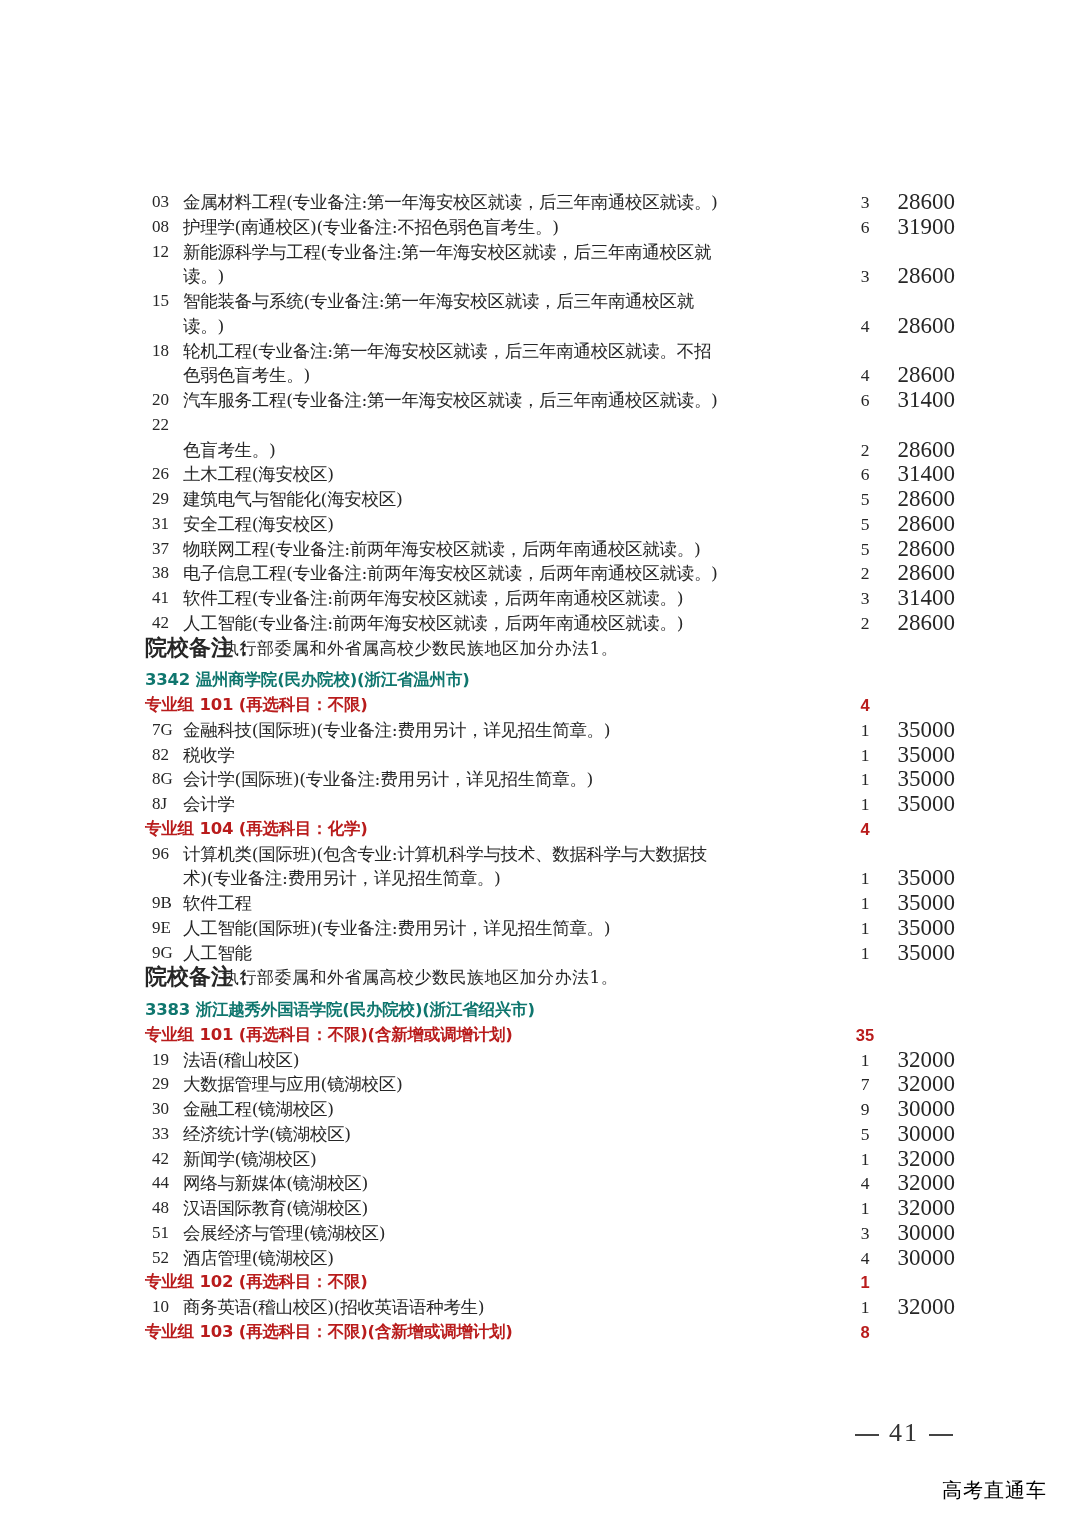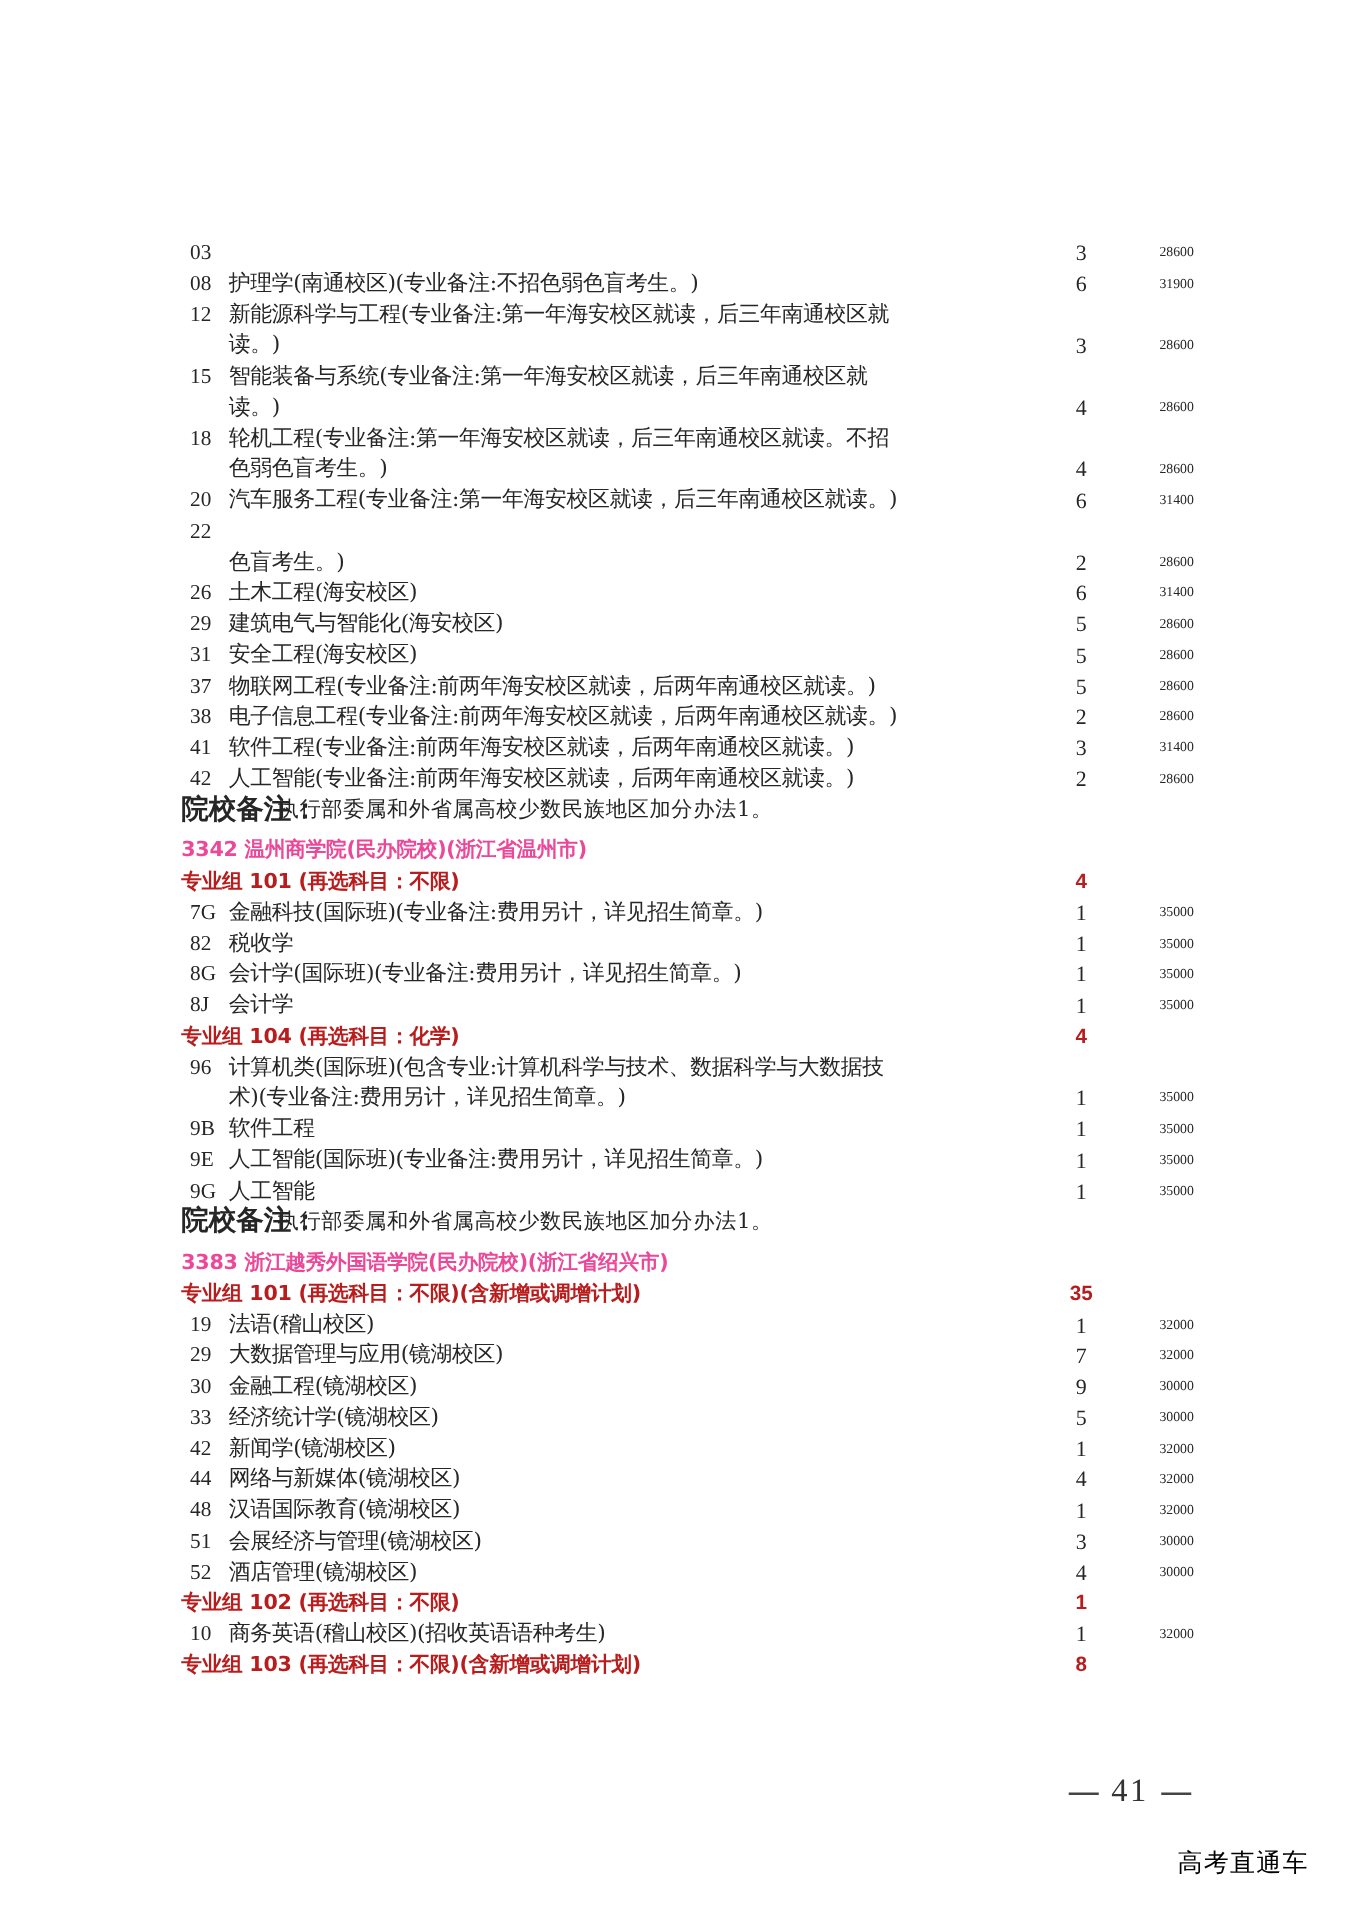--- a/index.html
+++ b/index.html
@@ -6,41 +6,42 @@
   body {
     width: 1080px; height: 1527px; background: #ffffff; position: relative; overflow: hidden;
     font-family: "DejaVu Serif", "Liberation Serif", serif; color: #262626;
   }
   .page { position: absolute; left: 0; top: 190px; width: 1080px; }
   .row { position: relative; height: 24.75px; line-height: 24.75px; font-size: 17.5px; white-space: nowrap; }
   .row .code { position: absolute; left: 152px; width: 28px; text-align: left; font-family: "Liberation Serif", serif; font-size: 17px; }
   .row .name { position: absolute; left: 183px; letter-spacing: -0.3px; }
   .row .cont { position: absolute; left: 183px; letter-spacing: -0.3px; }
   .row .cnt { position: absolute; left: 850px; width: 30px; text-align: center; font-family: "Liberation Serif", serif; font-size: 17.5px; }
-  .row .fee { position: absolute; left: 895px; width: 60px; text-align: right; font-family: "Liberation Serif", serif; font-size: 11px; }
+  .row .fee { position: absolute; left: 895px; width: 60px; text-align: right; font-family: "Liberation Serif", serif; font-size: 23px; }
   .row.bold { font-family: "DejaVu Sans", "Liberation Sans", sans-serif; font-weight: bold; font-size: 16.5px; color: #b91c1c; }
   .row.bold .head { position: absolute; left: 145px; letter-spacing: -0.2px; }
   .row.bold .cnt { font-family: "Liberation Sans", sans-serif; font-weight: bold; font-size: 16.5px; }
-  .row.school { font-family: "DejaVu Sans", "Liberation Sans", sans-serif; font-size: 16.5px; color: #ec4899; }
+  .row.school { font-family: "DejaVu Sans", "Liberation Sans", sans-serif; font-size: 16.5px; color: #0f766e; }
   .row.school .head { position: absolute; left: 145px; font-weight: bold; letter-spacing: -0.2px; }
   .row.note .head { position: absolute; left: 145px; font-family: "DejaVu Sans", sans-serif; font-weight: bold; font-size: 22px; }
   .row.note .body { position: absolute; left: 222px; font-family: "DejaVu Serif", serif; font-size: 17px; letter-spacing: 0.5px; }
   .gap { height: 8px; }
   .pagenum { position: absolute; left: 845px; top: 1418px; font-family: "Liberation Serif", serif; font-size: 26px; color: #333; letter-spacing: 2px; }
   .pagenum .dash { display: inline-block; width: 24px; height: 1.5px; background: #444; vertical-align: middle; margin: 0 10px; }
   .watermark { position: absolute; left: 942px; top: 1477px; font-family: "DejaVu Sans", sans-serif; font-size: 20px; color: #000000; letter-spacing: 1px; }
 </style>
 </head>
 <body>
 
 <div class="page">
 
   <div>
     <div class="row">
         <span class="code">03</span>
+        <span class="name">金属材料工程(专业备注:第一年海安校区就读，后三年南通校区就读。)</span>
         <span class="cnt">3</span>
         <span class="fee">28600</span>
       </div>
     <div class="row">
         <span class="code">08</span>
         <span class="name">护理学(南通校区)(专业备注:不招色弱色盲考生。)</span>
         <span class="cnt">6</span>
         <span class="fee">31900</span>
       </div>
     <div class="row">

